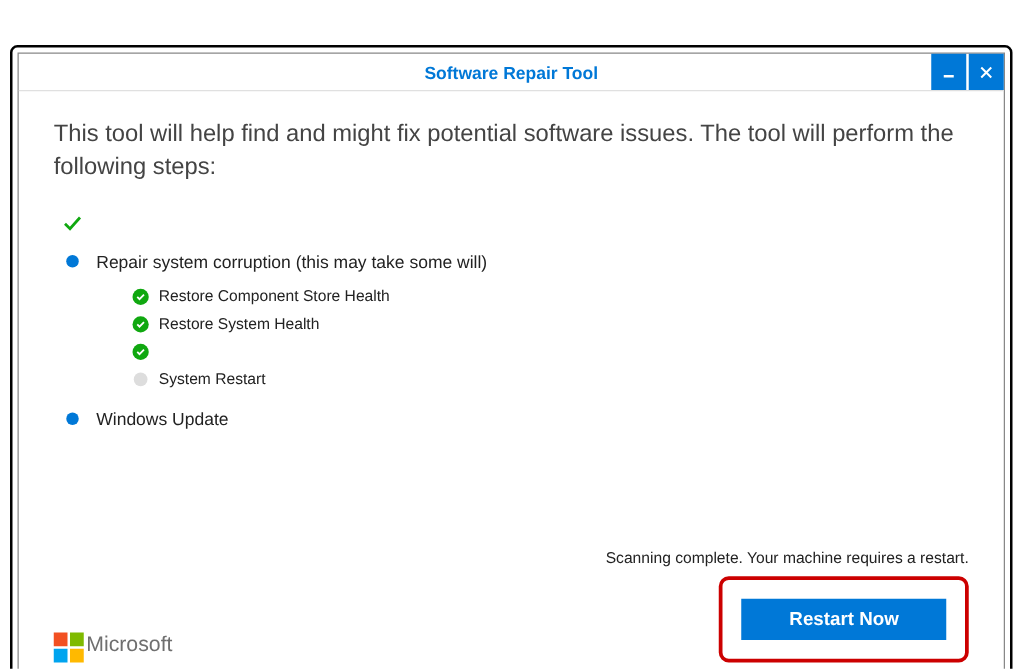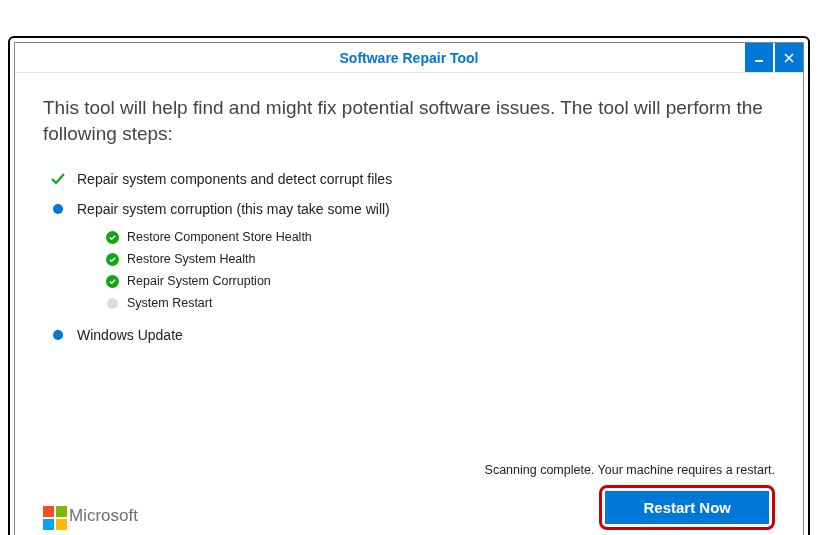--- a/index.html
+++ b/index.html
@@ -163,21 +163,21 @@
       align-items: flex-end;
       gap: 8px;
     }
     .status-text {
       font-size: 12.5px;
       color: #222;
     }
     .restart-wrap {
       border: 3px solid #CC0000;
       border-radius: 8px;
-      padding: 3px;
+      padding: 15px;
     }
     .restart-btn {
       background: #0078D7;
       color: #fff;
       border: none;
       font-size: 15px;
       font-weight: 600;
       padding: 8px 38px;
       cursor: pointer;
       font-family: inherit;
@@ -207,21 +207,20 @@
     <div class="content">
       <div class="intro">This tool will help find and might fix potential software issues. The tool will perform the following steps:</div>
 
       <ul class="steps">
         <li class="step-row">
           <span class="step-icon check-green">
             <svg viewBox="0 0 16 16">
                 <path d="M2 8 L6 12 L14 3" stroke="#10A810" stroke-width="2.2" fill="none"></path>
               </svg>
           </span>
-          <span>Repair system components and detect corrupt files</span>
         </li>
 
         <li>
           <div class="step-row">
             <span class="step-icon">
                 <span class="bullet-blue"></span>
               </span>
             <span>Repair system corruption (this may take some will)</span>
           </div>
           <ul class="substeps">
@@ -246,21 +245,20 @@
               <span>Restore System Health</span>
             </li>
             <li class="substep-row">
               <span class="sub-icon">
                 <span class="circle-check">
                     <svg viewBox="0 0 10 10">
                       <path d="M2 5 L4 7 L8 3" stroke="#fff" stroke-width="1.6" fill="none"></path>
                     </svg>
                   </span>
               </span>
-              <span>Repair System Corruption</span>
             </li>
             <li class="substep-row">
               <span class="sub-icon">
                 <span class="circle-pending"></span>
               </span>
               <span>System Restart</span>
             </li>
           </ul>
         </li>
 

